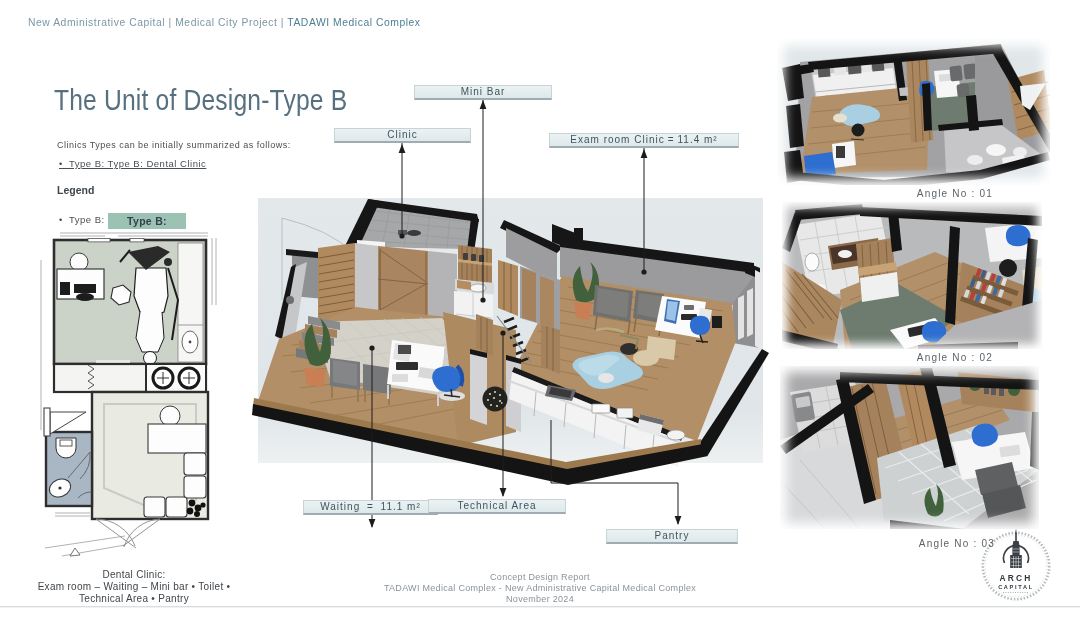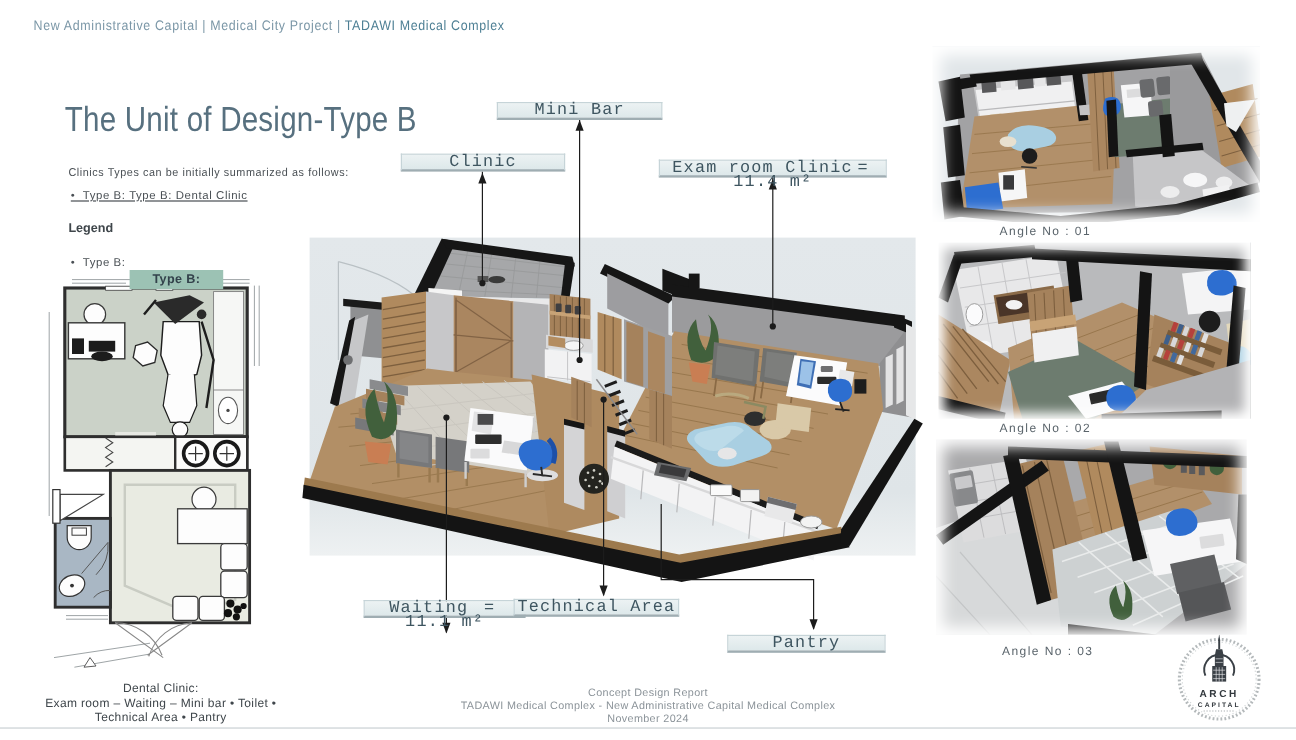--- a/index.html
+++ b/index.html
@@ -8,25 +8,25 @@
   .abs{position:absolute;}
   #art{position:absolute;left:0;top:0;width:1080px;height:617px;}
   .hdr{left:28px;top:16px;font-size:11.5px;letter-spacing:0.6px;color:#7b97a7;transform:scaleX(0.9);transform-origin:left center;}
   .hdr b{font-weight:normal;color:#4d7f94;}
   .title{left:54px;top:84px;font-size:29px;color:#57707f;letter-spacing:0.2px;transform:scaleX(0.85);transform-origin:left center;}
   .para{left:57px;top:139px;font-size:9.5px;letter-spacing:0.5px;color:#494f54;transform:scaleX(0.95);transform-origin:left center;}
   .bul1{left:59px;top:158px;font-size:9.5px;letter-spacing:0.5px;color:#494f54;text-decoration:underline;}
   .legend{left:57px;top:184px;font-size:10.5px;font-weight:bold;color:#3f464b;text-align:center;}
   .bul2{left:59px;top:214px;font-size:9.5px;letter-spacing:0.5px;color:#494f54;}
   .typebbox{left:108px;top:213px;width:78px;height:16px;background:#9cc2b4;
-    font-size:10.5px;font-weight:bold;color:#33424b;text-align:center;line-height:16px;letter-spacing:0.3px;margin-top:12px;}
+    font-size:10.5px;font-weight:bold;color:#33424b;text-align:center;line-height:16px;letter-spacing:0.3px;}
   .lbl{height:12px;background:linear-gradient(#ecf2f3,#dde8ea);border:1px solid #c6d4d8;
-    border-bottom:2px solid #9fadb2;font-size:14px;color:#3e5560;letter-spacing:1px;
-    text-align:center;line-height:12px;font-family:Liberation Mono, monospace;}
-  .cap{font-size:10px;color:#5a646b;letter-spacing:1.2px;text-align:left;width:160px;}
+    border-bottom:2px solid #9fadb2;font-size:10px;color:#3e5560;letter-spacing:1px;
+    text-align:center;line-height:12px;}
+  .cap{font-size:10px;color:#5a646b;letter-spacing:1.2px;text-align:right;width:160px;}
   .dc{width:268px;left:0px;text-align:center;font-size:10px;color:#3f464b;letter-spacing:0.3px;line-height:12px;}
   .foot{left:340px;width:400px;text-align:center;font-size:9px;color:#8b9399;letter-spacing:0.3px;line-height:11px;}
 </style>
 </head>
 <body>
 <svg id="art" viewBox="0 0 1080 617">
   <defs>
     <linearGradient id="panelg" x1="0" y1="0" x2="0" y2="1">
       <stop offset="0" stop-color="#e3e8eb"></stop>
       <stop offset="0.8" stop-color="#dfe5e8"></stop>

